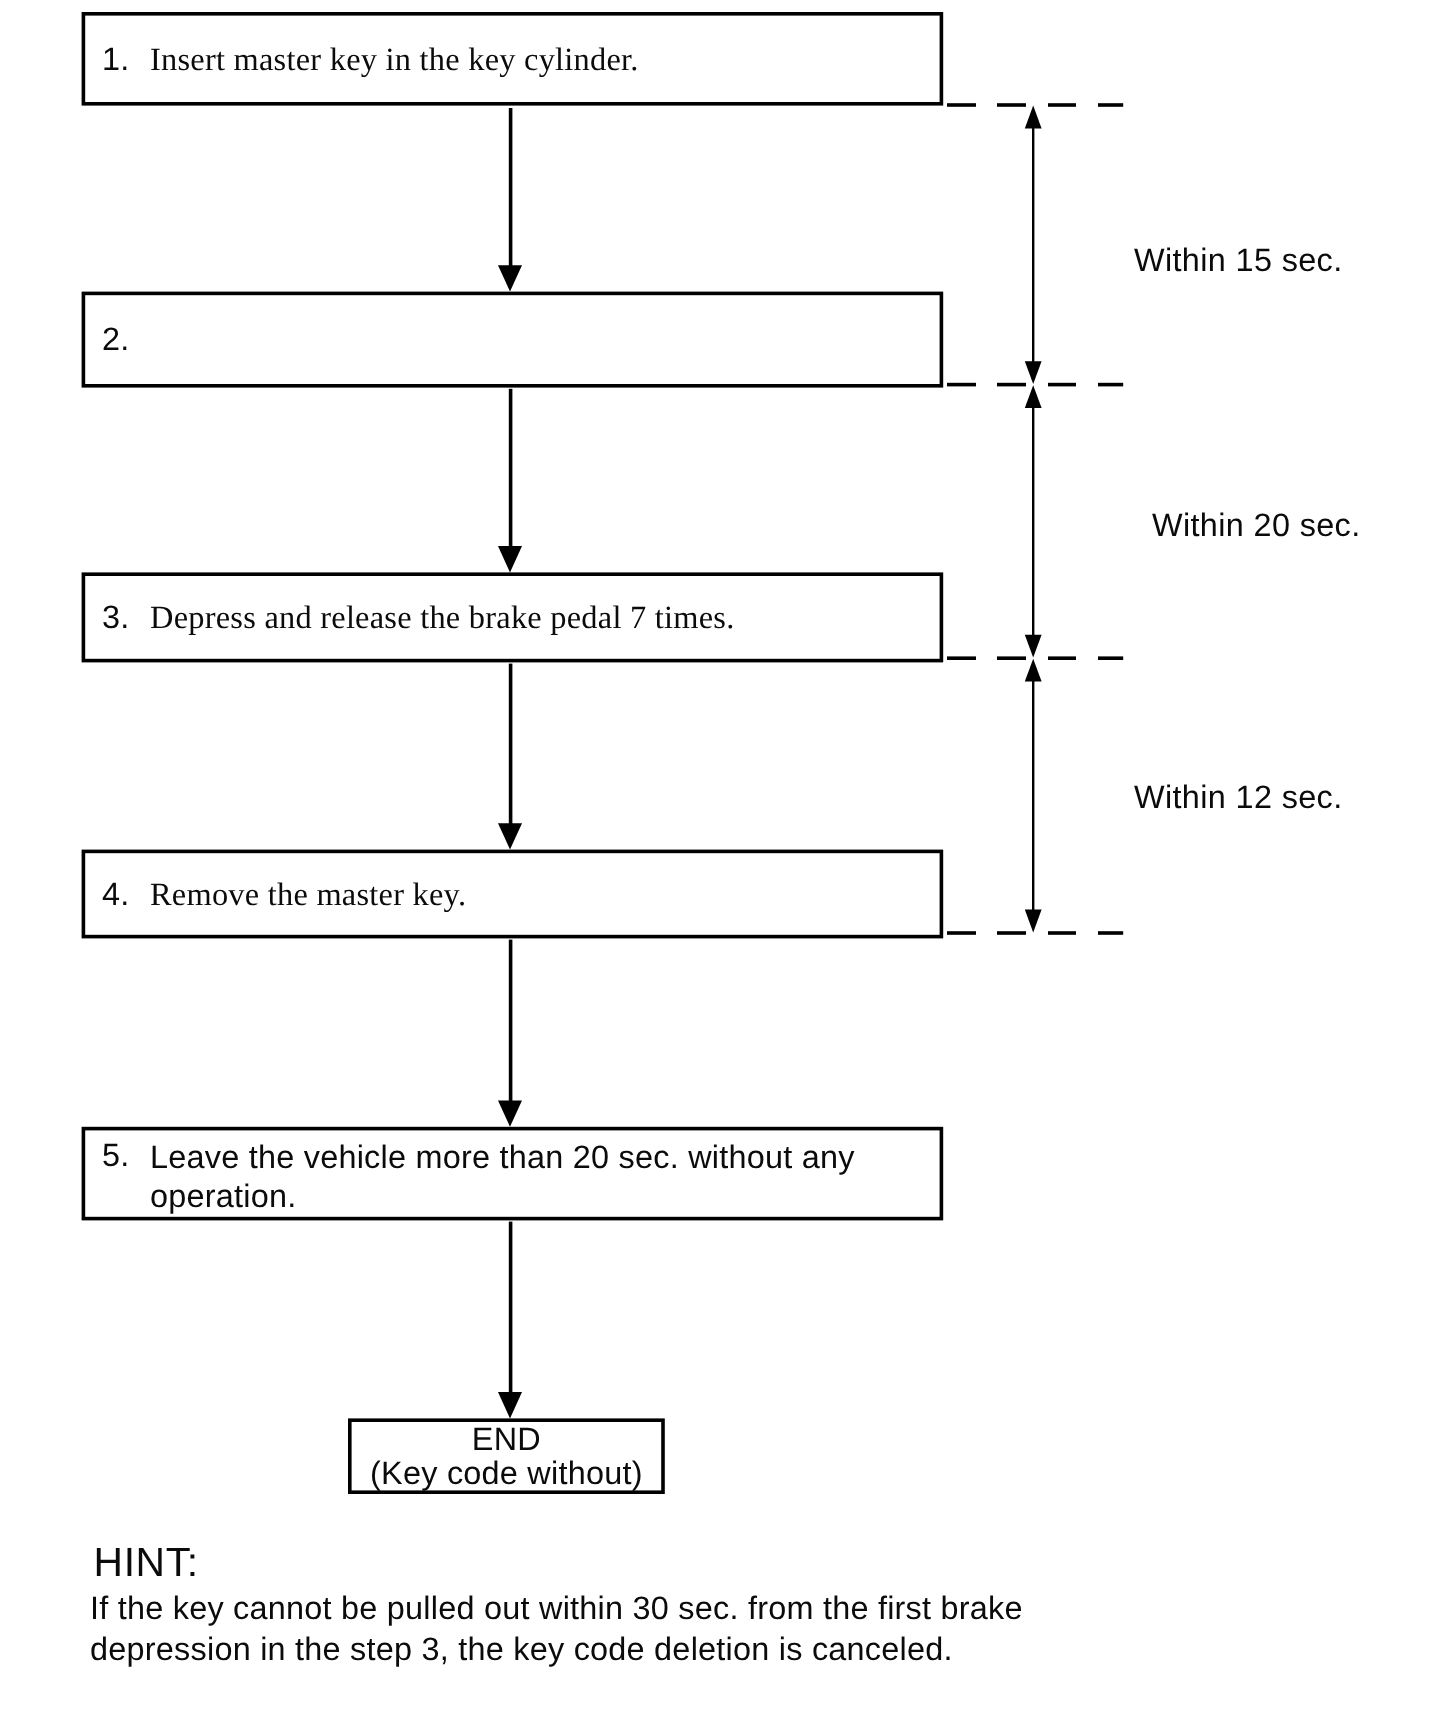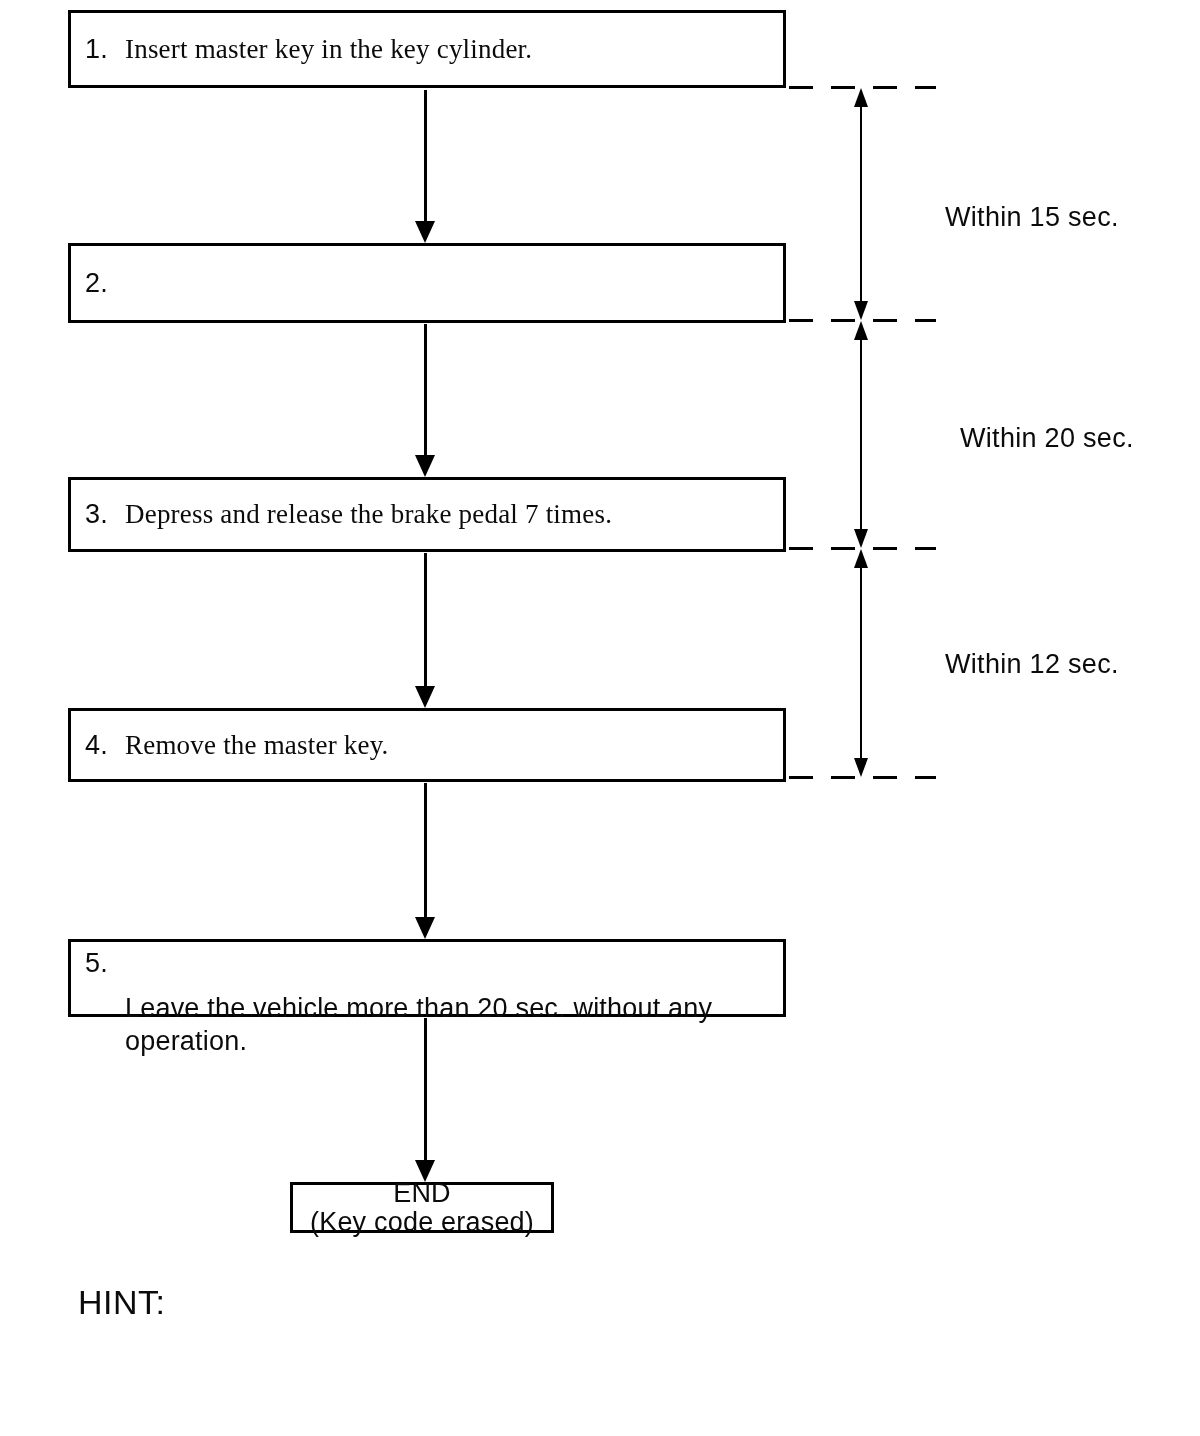--- a/index.html
+++ b/index.html
@@ -68,21 +68,21 @@
     border-top: 19px solid #000;
   }
 
   .timing-label {
     position: absolute; left: 945px;
     font-size: 27px; letter-spacing: 0.3px; white-space: nowrap;
   }
 
   .end-box {
     position: absolute; left: 290px; top: 1182px;
-    width: 264px; height: 51px;
+    width: 264px; height: 63px;
     border: 3px solid #000; box-sizing: border-box;
     display: flex; flex-direction: column; justify-content: center;
     text-align: center; font-size: 27px; line-height: 29px;
     letter-spacing: 0.2px;
   }
 
   .hint-heading {
     position: absolute; left: 78px; top: 1283px;
     font-size: 34px; letter-spacing: 0.5px;
   }
@@ -111,21 +111,21 @@
     <span class="step-text nowrap">Depress and release the brake pedal 7 times.</span>
   </div>
 
   <div class="step-box" style="top:708px; height:74px;">
     <span class="step-num">4.</span>
     <span class="step-text nowrap">Remove the master key.</span>
   </div>
 
   <div class="step-box" style="top:939px; height:78px; align-items:flex-start; padding-top:6px;">
     <span class="step-num">5.</span>
-    <span class="step-text" style="max-width:620px;margin-top:44px;">Leave the vehicle more than 20 sec. without any operation.</span>
+    <span class="step-text" style="max-width:620px;">Leave the vehicle more than 20 sec. without any operation.</span>
   </div>
 
   <div class="flow-arrow" style="left:415px; top:90px; height:153px;">
     <div class="shaft"></div>
     <div class="head"></div>
   </div>
   <div class="flow-arrow" style="left:415px; top:324px; height:153px;">
     <div class="shaft"></div>
     <div class="head"></div>
   </div>
@@ -162,18 +162,22 @@
     <div class="shaft"></div>
     <div class="head-down"></div>
   </div>
 
   <div class="timing-label" style="top:190px;margin-top:12px;">Within 15 sec.</div>
   <div class="timing-label" style="top:423px;margin-left:15px;">Within 20 sec.</div>
   <div class="timing-label" style="top:649px;">Within 12 sec.</div>
 
   <div class="end-box">
     <div>END</div>
-    <div>(Key code erased)</div>
+    <div>(Key code without)</div>
   </div>
 
   <div class="hint-heading">HINT:</div>
+  <div class="hint-body">
+    <div>If the key cannot be pulled out within 30 sec. from the first brake</div>
+    <div>depression in the step 3, the key code deletion is canceled.</div>
+  </div>
 
 </div>
 
 </body></html>

